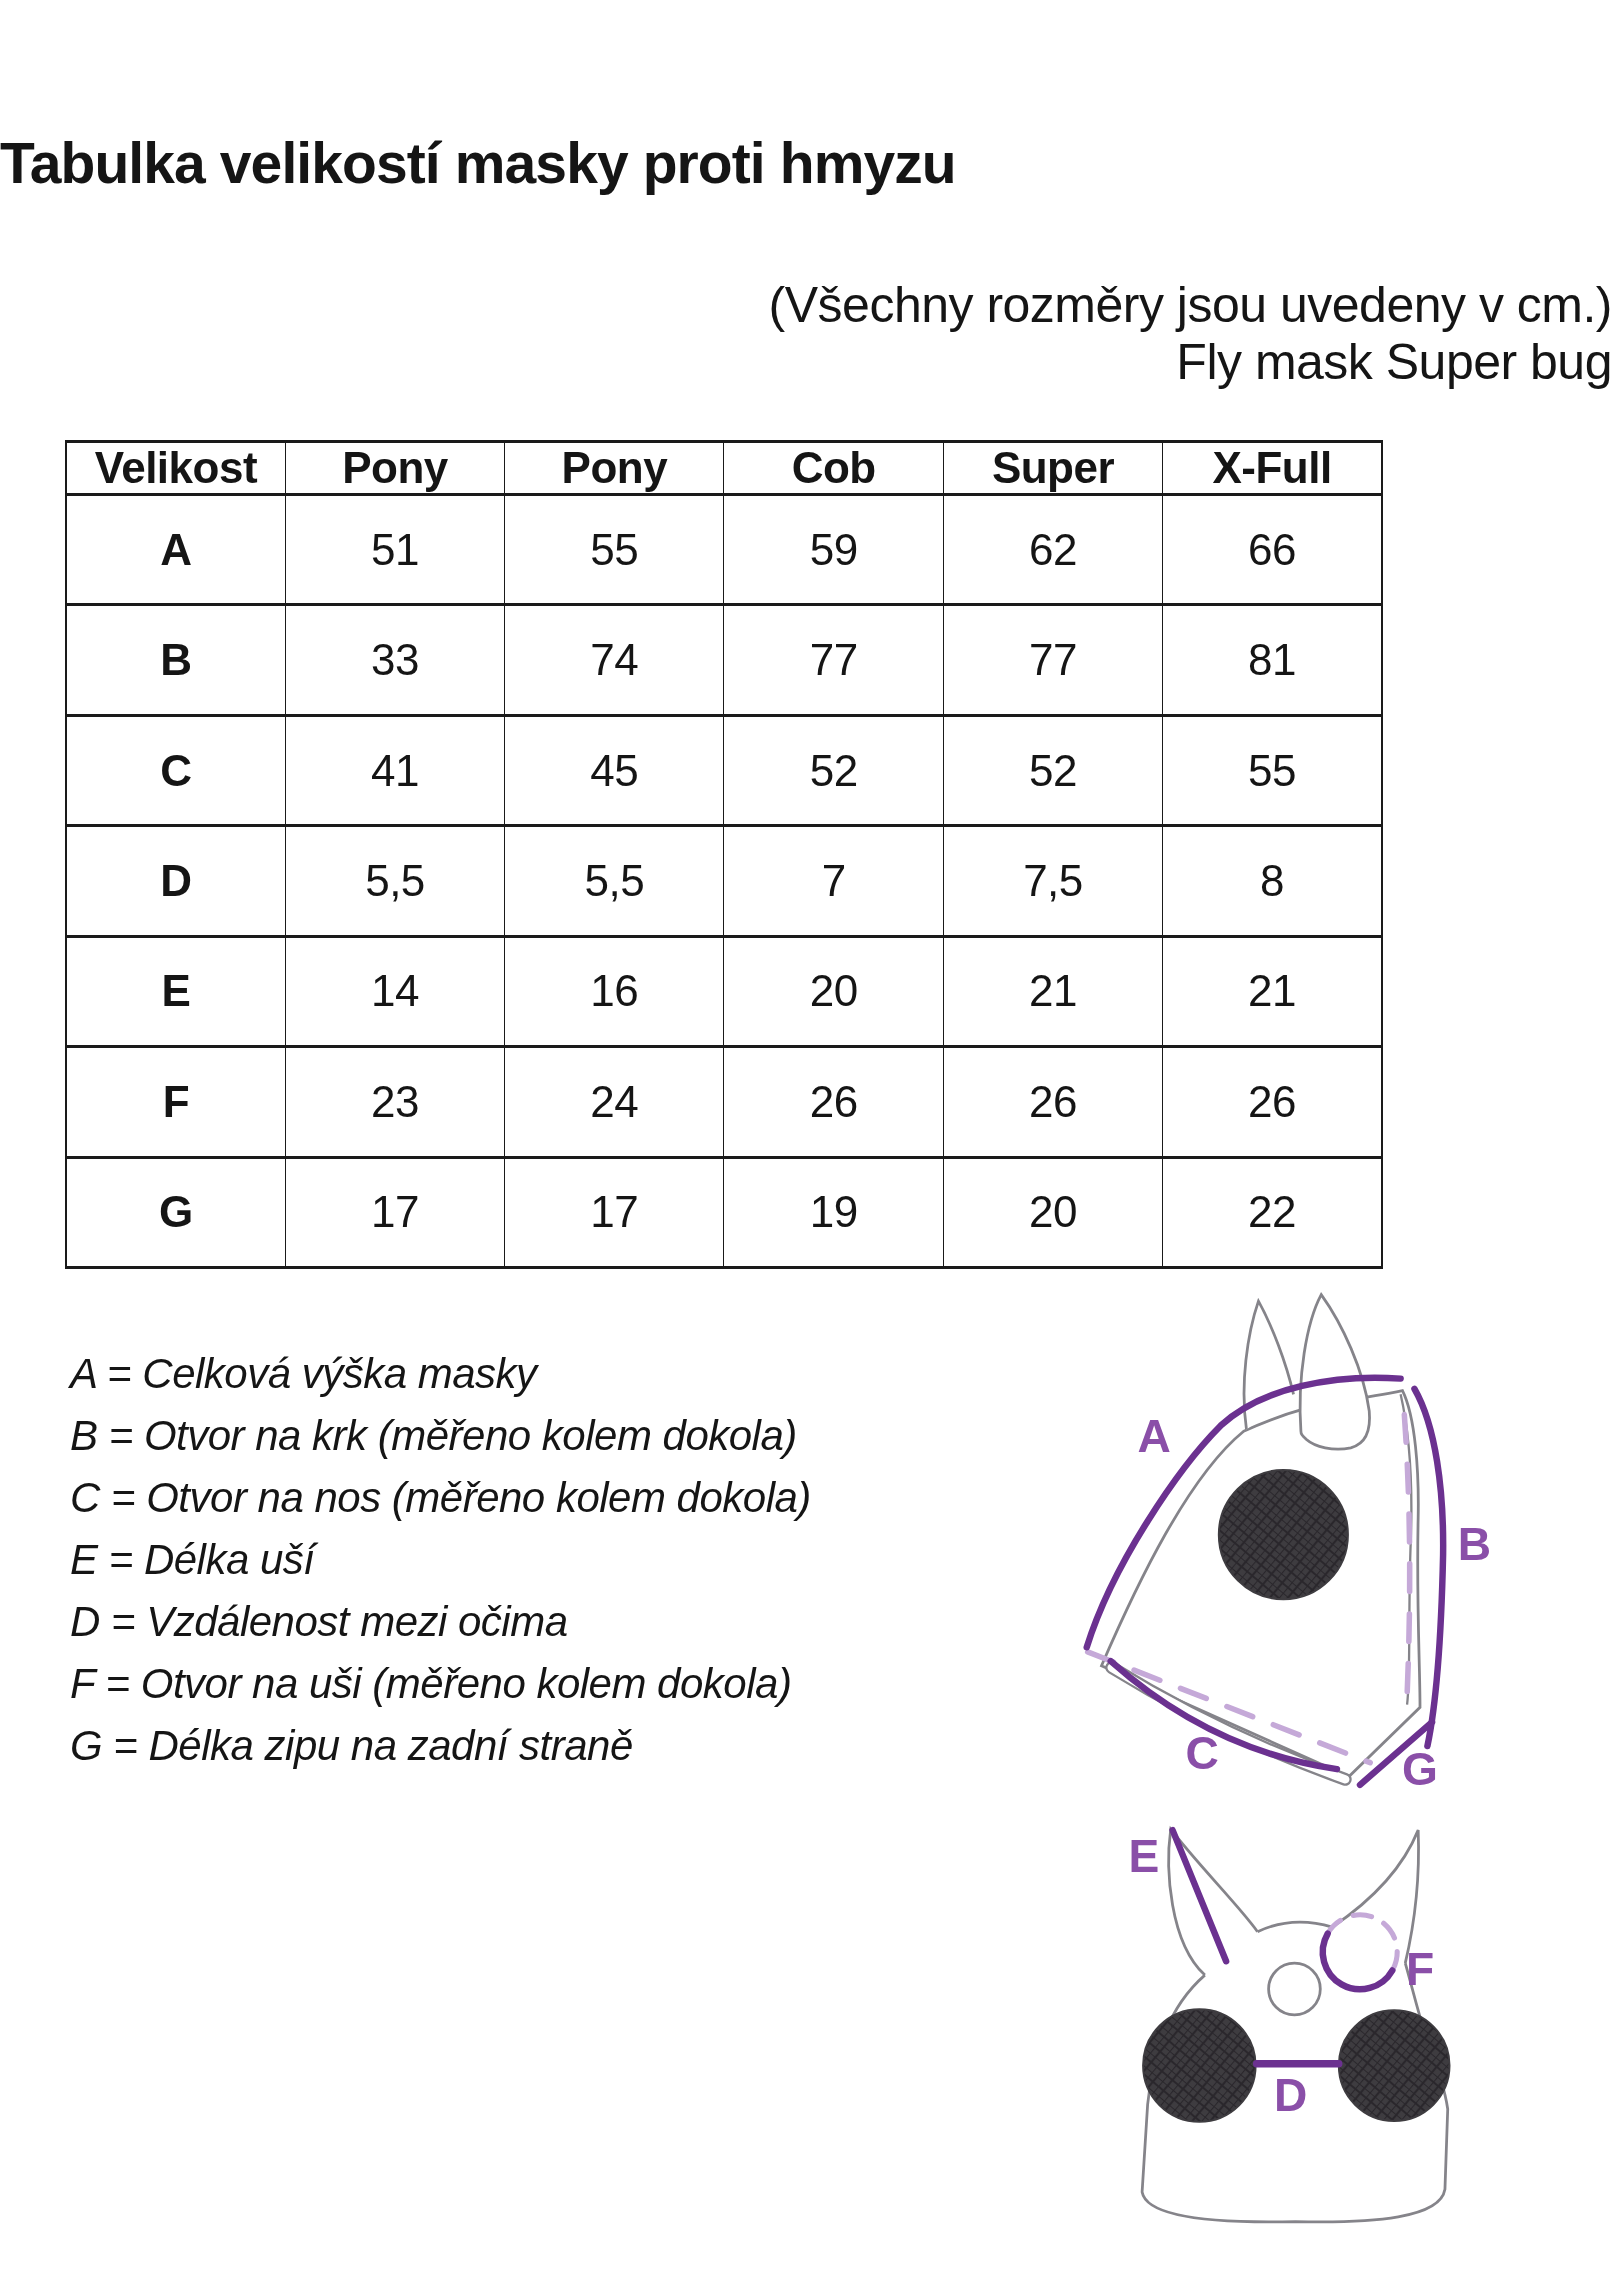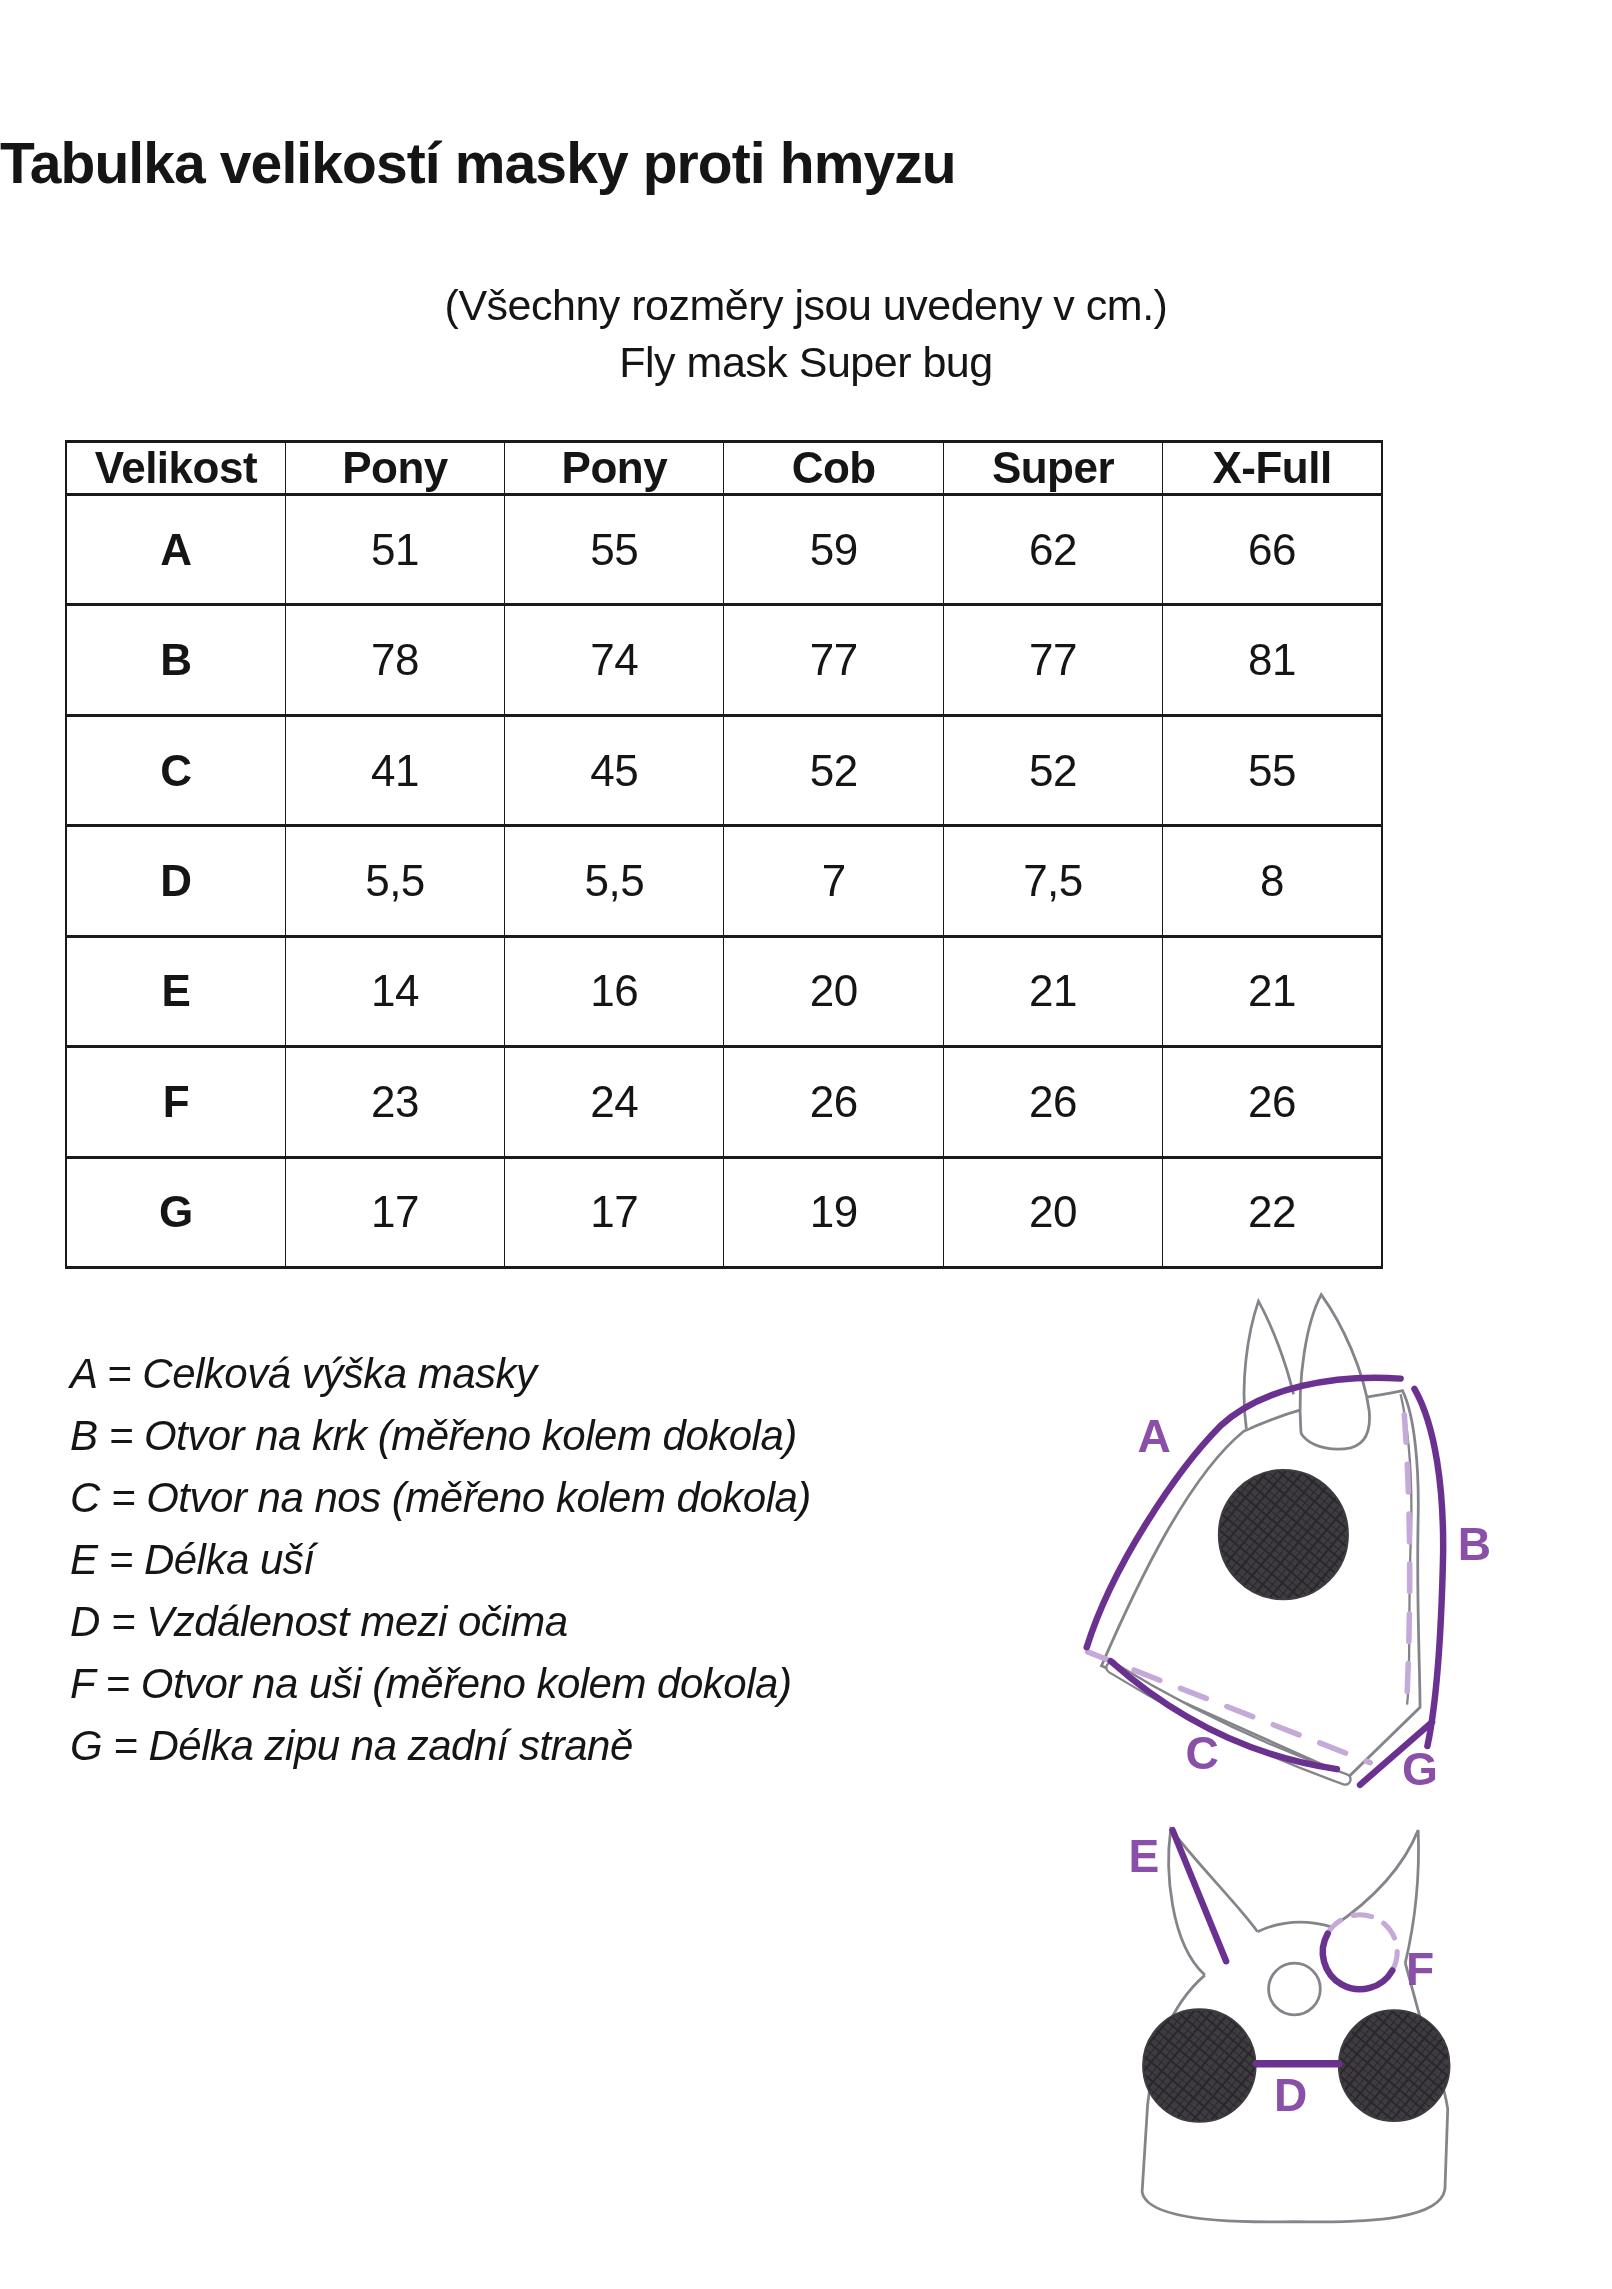--- a/index.html
+++ b/index.html
@@ -6,22 +6,22 @@
   body{
     width:1612px;height:2290px;position:relative;overflow:hidden;
     font-family:"Liberation Sans","DejaVu Sans",sans-serif;color:#151515;
   }
   .page{position:absolute;inset:0;background:#ffffff;}
   .title{
     position:absolute;top:92px;left:0;width:100%;text-align:left;
     font-size:57px;font-weight:700;letter-spacing:-0.9px;
   }
   .subtitle{
-    position:absolute;top:277px;left:0;width:100%;text-align:center;
-    font-size:43px;line-height:57px;letter-spacing:-0.5px;
+    position:absolute;top:277px;left:0;width:100%;text-align:right;
+    font-size:50px;line-height:57px;letter-spacing:-0.5px;
   }
   table.size-table{
     position:absolute;left:65px;top:440px;width:1318px;height:829px;
     border-collapse:collapse;table-layout:fixed;
     border:2.8px solid #1a1a1a;
   }
   .size-table th,.size-table td{
     border:solid #1a1a1a;border-width:3.7px 1.8px;
     text-align:center;vertical-align:middle;padding:0;
     font-size:44px;letter-spacing:-0.5px;
@@ -68,21 +68,21 @@
       <tr>
         <th>A</th>
         <td>51</td>
         <td>55</td>
         <td>59</td>
         <td>62</td>
         <td>66</td>
       </tr>
       <tr>
         <th>B</th>
-        <td>78</td>
+        <td>33</td>
         <td>74</td>
         <td>77</td>
         <td>77</td>
         <td>81</td>
       </tr>
       <tr>
         <th>C</th>
         <td>41</td>
         <td>45</td>
         <td>52</td>

